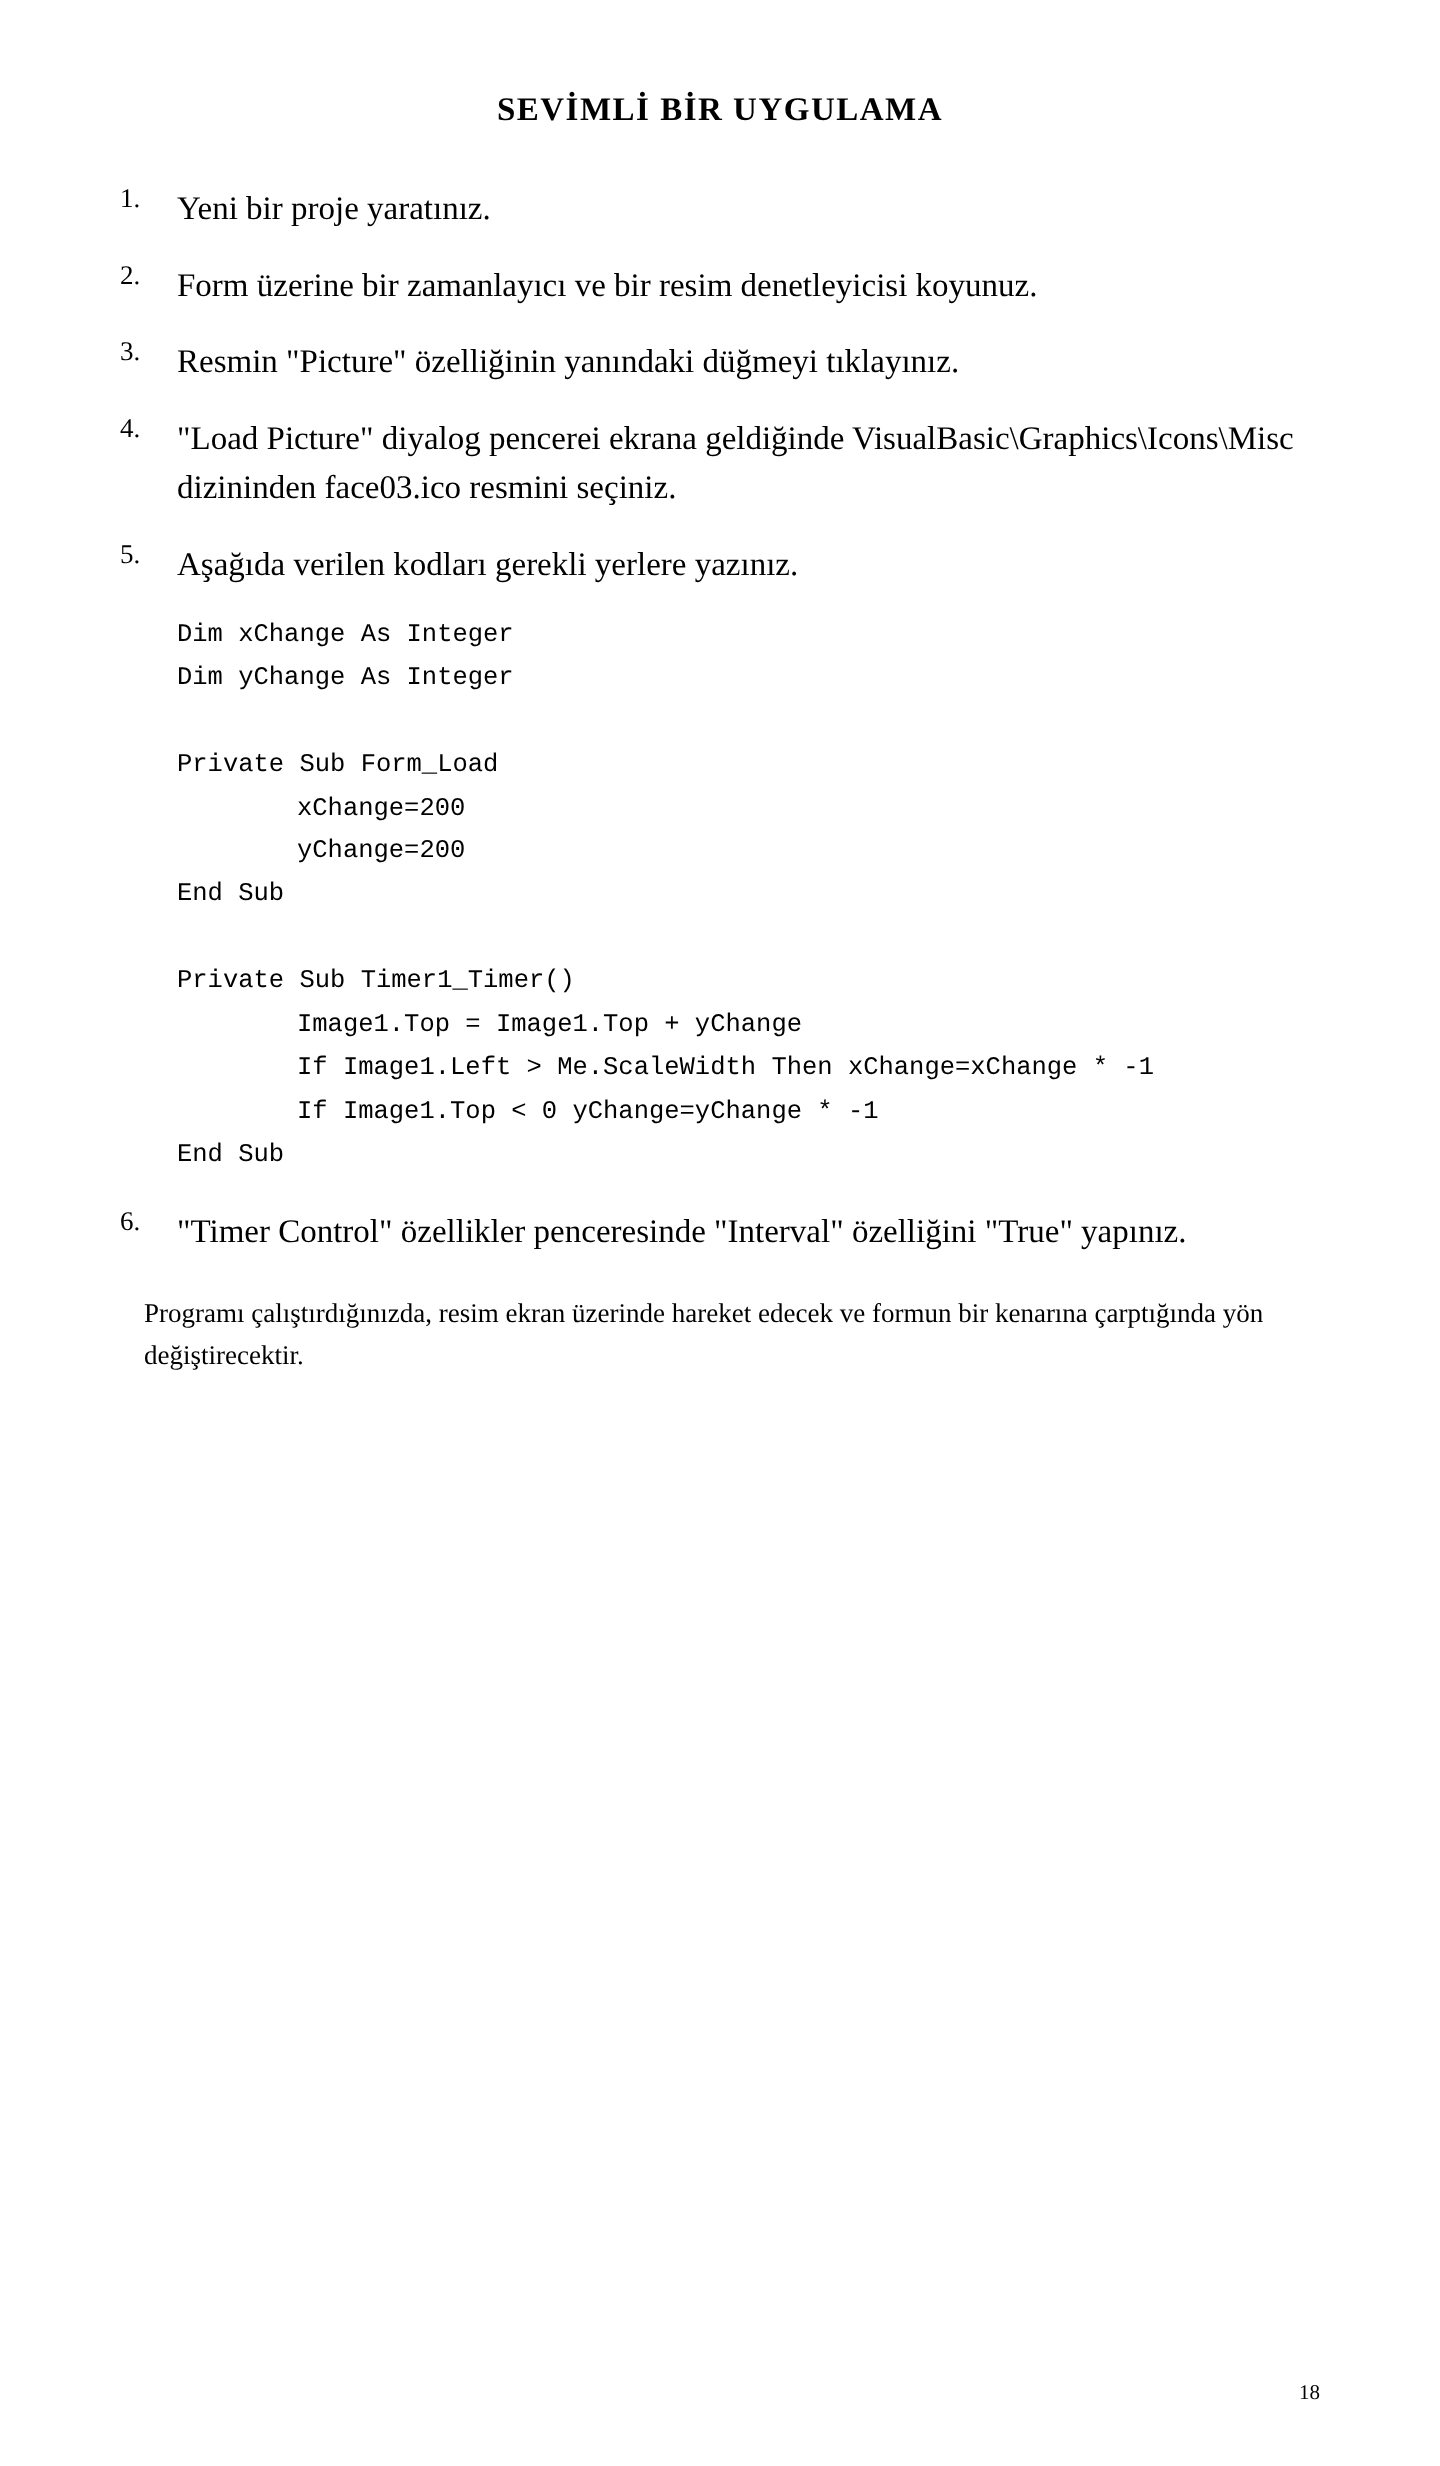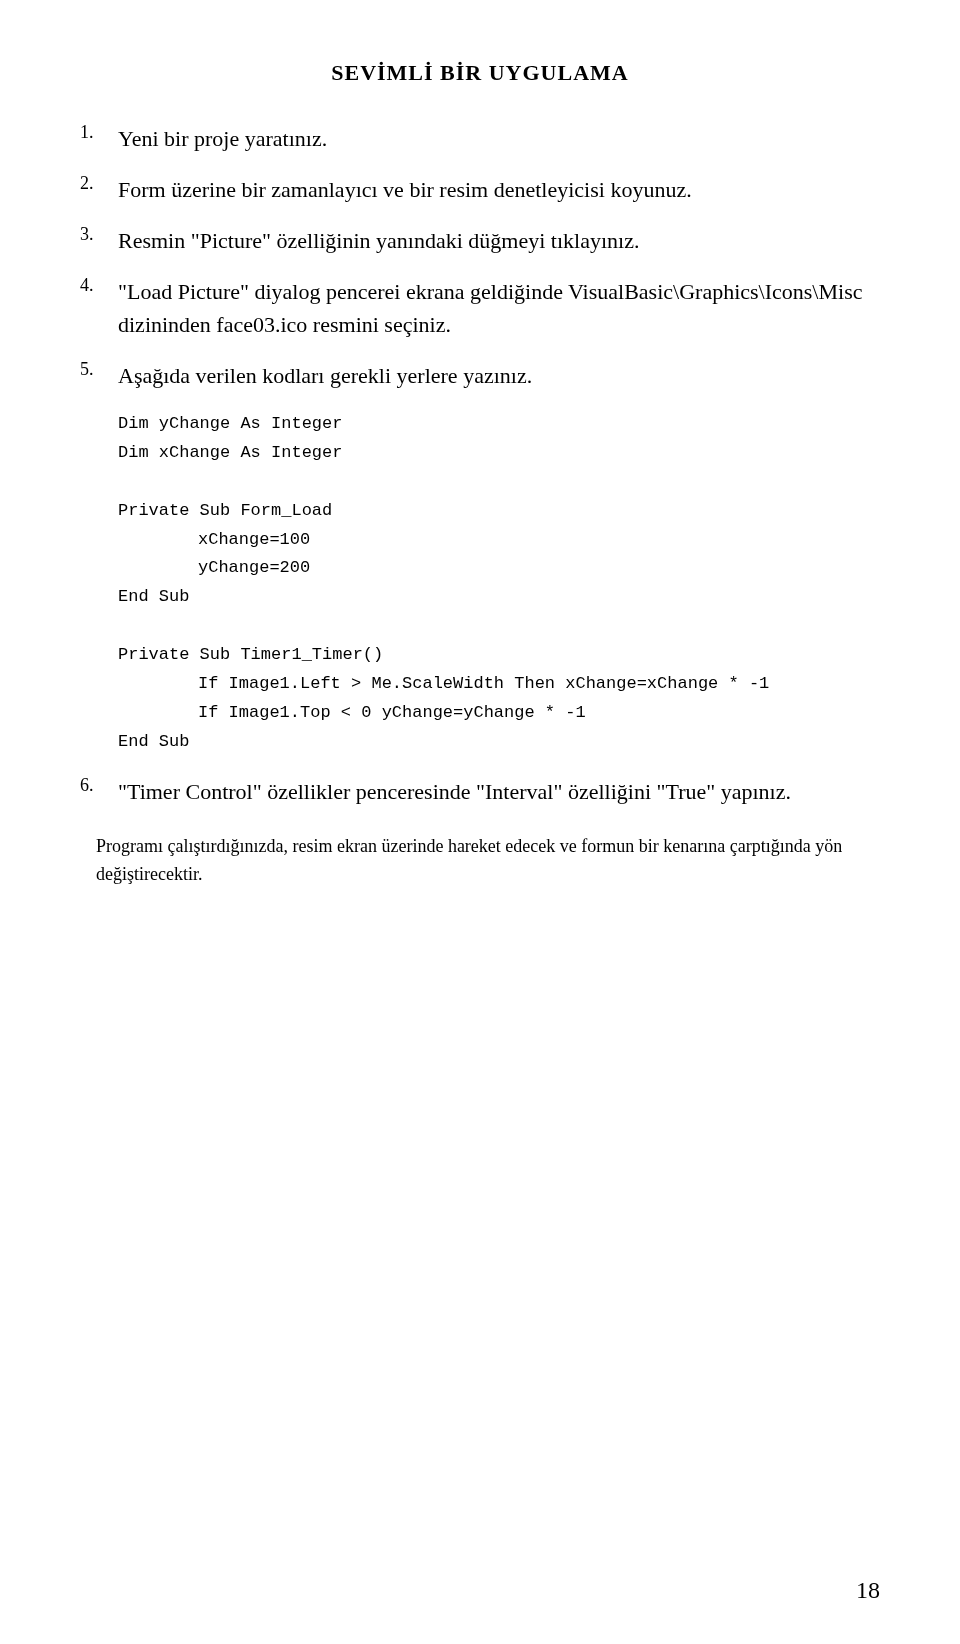--- a/index.html
+++ b/index.html
@@ -67,21 +67,21 @@
     }
 
     .indent0 {
       padding-left: 0px;
     }
 
     .page-number {
       position: absolute;
       bottom: 40px;
       right: 80px;
-      font-size: 24px;
+      font-size: 14px;
       text-align: center;
     }
 
     .footer-text {
       font-size: 18px;
       line-height: 1.6;
       margin-top: 24px;
       margin-left: 16px;
     }
   </style>
@@ -110,29 +110,30 @@
     <span class="item-number">4.</span>
     <span class="item-content">"Load Picture" diyalog pencerei ekrana geldiğinde VisualBasic\Graphics\Icons\Misc dizininden face03.ico resmini seçiniz.</span>
   </div>
 
   <div class="numbered-item">
     <span class="item-number">5.</span>
     <span class="item-content">Aşağıda verilen kodları gerekli yerlere yazınız.</span>
   </div>
 
   <div class="code-block">
+    <span class="code-line indent0">Dim xChange As Integer</span>
     <span class="code-line indent0">Dim yChange As Integer</span>
-    <span class="code-line indent0">Dim xChange As Integer</span>
     <span class="code-line indent0">&nbsp;</span>
     <span class="code-line indent0">Private Sub Form_Load</span>
-    <span class="code-line indent1">xChange=100</span>
+    <span class="code-line indent1">xChange=200</span>
     <span class="code-line indent1">yChange=200</span>
     <span class="code-line indent0">End Sub</span>
     <span class="code-line indent0">&nbsp;</span>
     <span class="code-line indent0">Private Sub Timer1_Timer()</span>
+    <span class="code-line indent1">Image1.Top = Image1.Top + yChange</span>
     <span class="code-line indent1">If Image1.Left &gt; Me.ScaleWidth Then xChange=xChange * -1</span>
     <span class="code-line indent1">If Image1.Top &lt; 0 yChange=yChange * -1</span>
     <span class="code-line indent0">End Sub</span>
   </div>
 
   <div class="numbered-item">
     <span class="item-number">6.</span>
     <span class="item-content">"Timer Control" özellikler penceresinde "Interval" özelliğini "True" yapınız.</span>
   </div>
 

